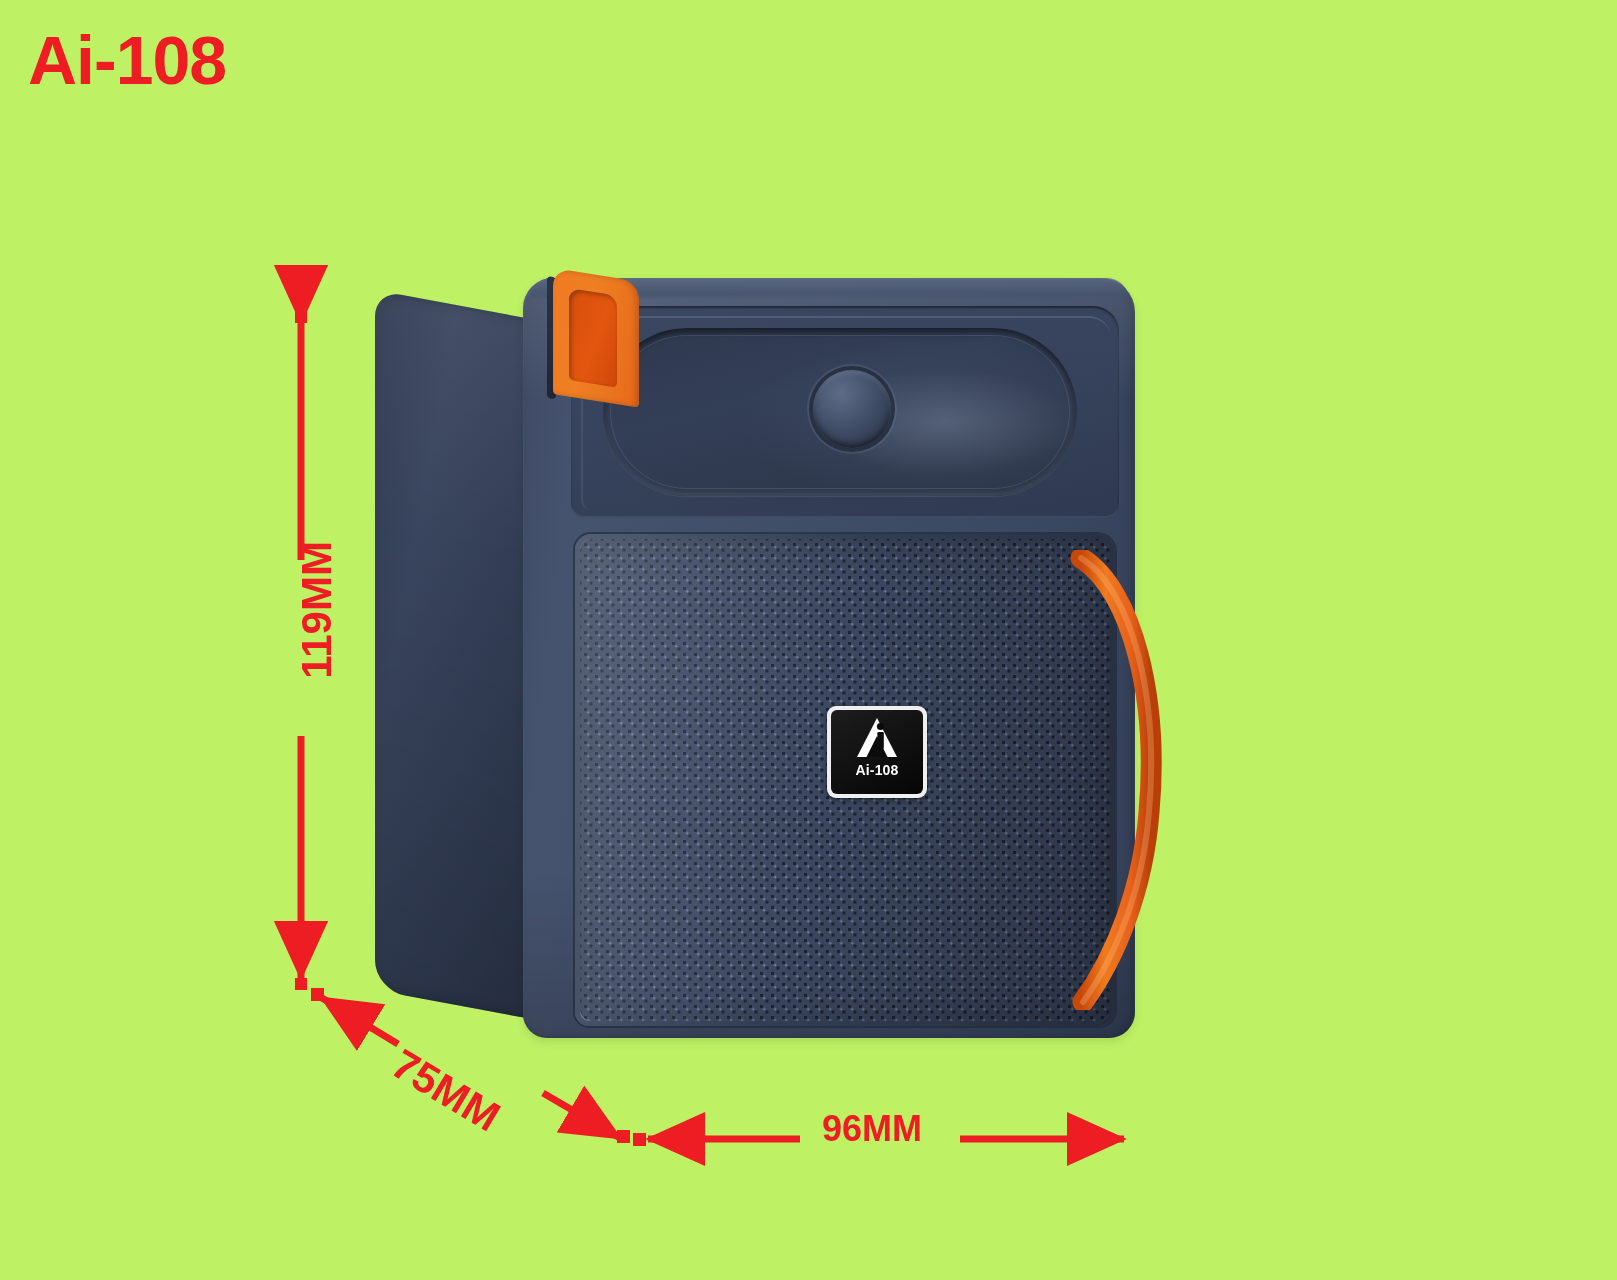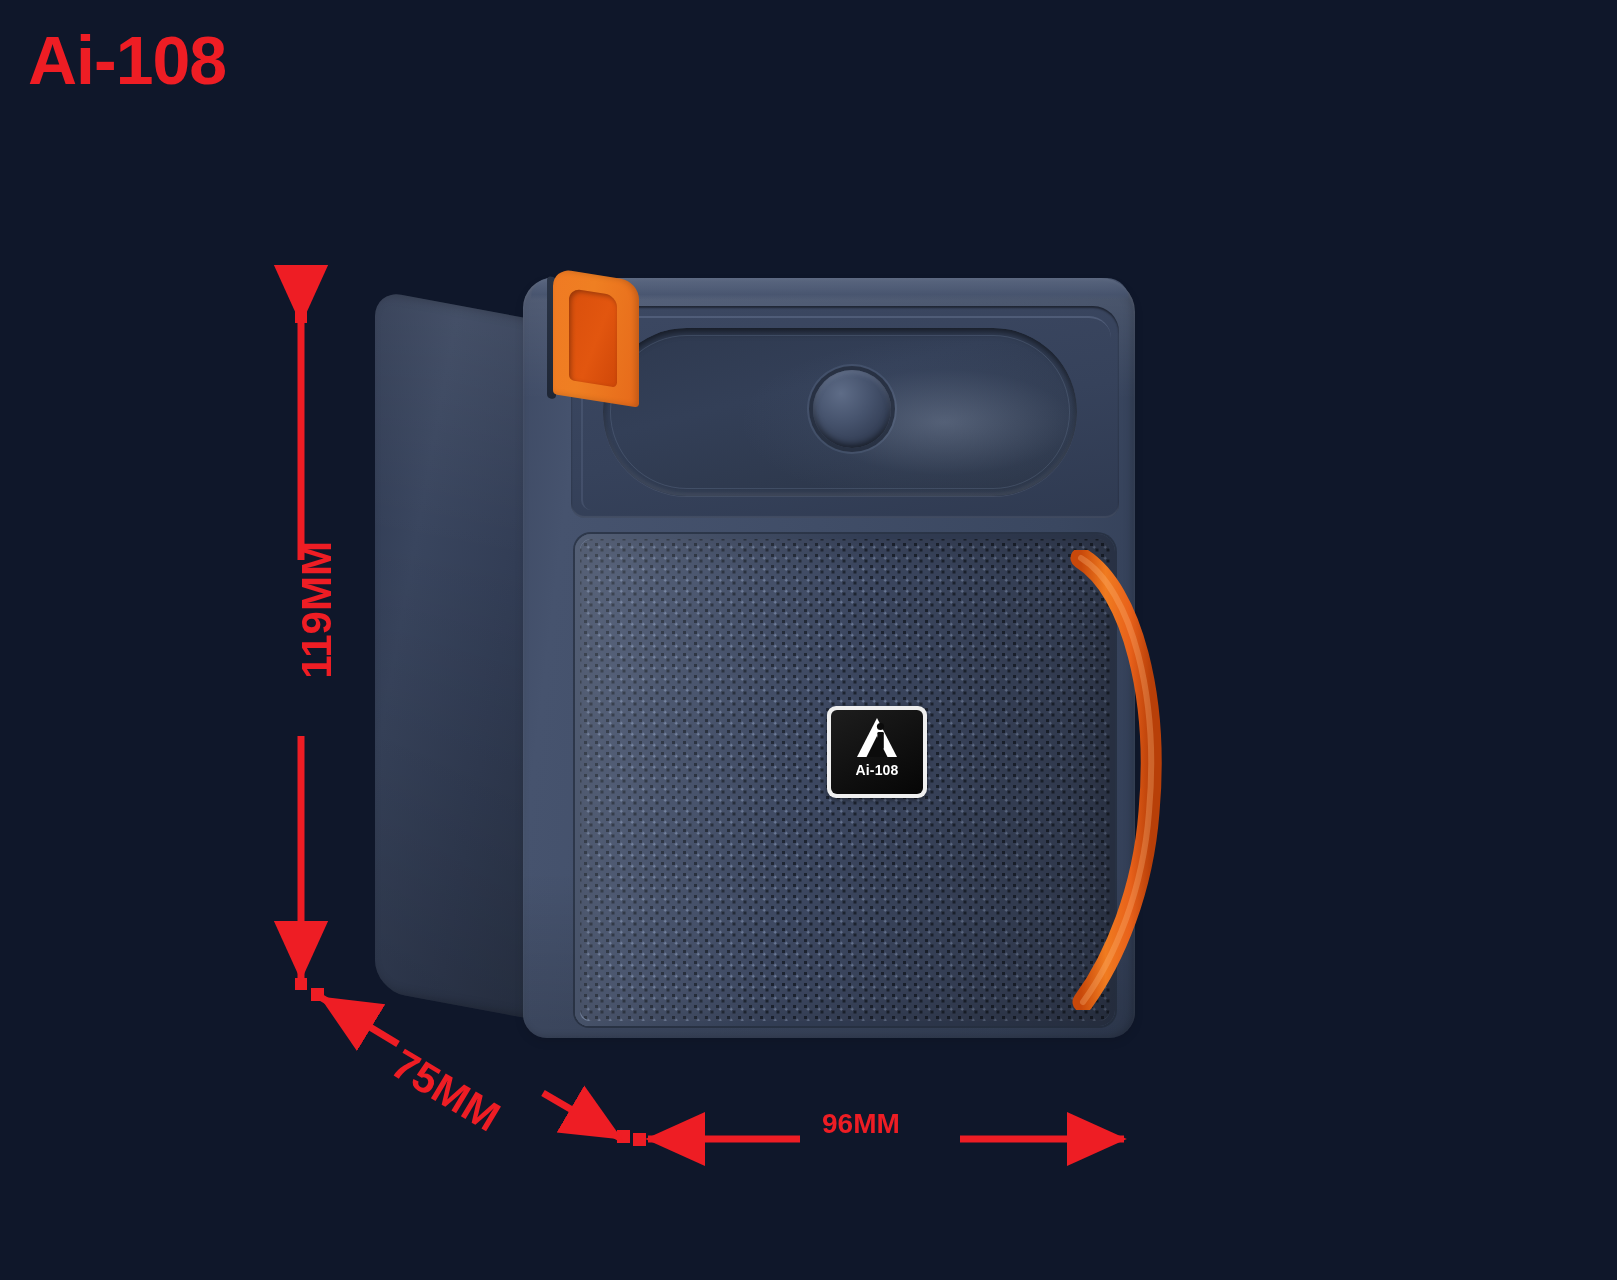--- a/index.html
+++ b/index.html
@@ -8,21 +8,21 @@
     padding: 0;
     background: #ffffff;
   }
   body {
     font-family: "Liberation Sans", sans-serif;
   }
   #stage {
     position: relative;
     width: 1617px;
     height: 1280px;
-    background: #0f172a;
+    background: #bef264;
     overflow: hidden;
   }
 
   
   #product-title {
     position: absolute;
     left: 28px;
     top: 26px;
     font-size: 68px;
     font-weight: bold;
@@ -334,21 +334,21 @@
   #label-depth {
     left: 408px;
     top: 1040px;
     font-size: 42px;
     transform: rotate(31deg);
     transform-origin: left top;
   }
   #label-width {
     left: 822px;
     top: 1108px;
-    font-size: 28px;
+    font-size: 36px;
   }
 </style>
 </head>
 <body>
 
 <div id="stage">
 
   <div id="product-title">Ai-108</div>
 
   <div id="speaker">

